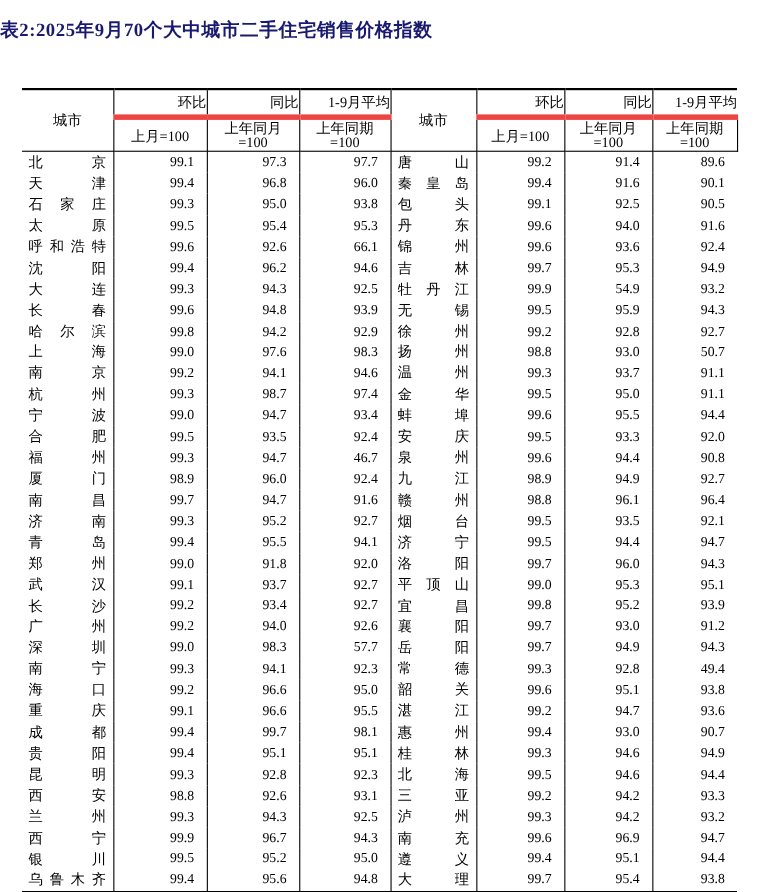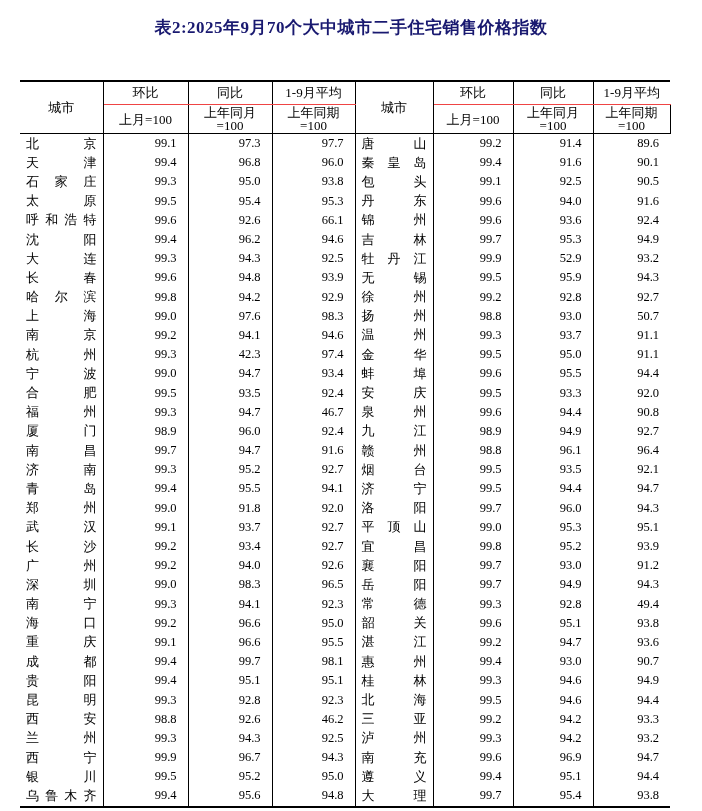--- a/index.html
+++ b/index.html
@@ -2,40 +2,40 @@
 <html><head>
 <meta charset="utf-8">
 <style>
   html,body{margin:0;padding:0;}
   body{
     width:702px;height:811px;background:#ffffff;
     font-family:"Liberation Serif","DejaVu Serif",serif;
     color:#000000;overflow:hidden;
   }
   .title{
-    margin:16px 0 0 0;text-align:center;
+    margin:16px 0 0 0;
     font-size:17px;font-weight:bold;color:#191970;
     letter-spacing:0.5px;
   }
   table{
     border-collapse:collapse;table-layout:fixed;
     margin:41px 0 0 20px;width:650px;
     border-bottom:2.5px solid #000;
   }
   th,td{
     border-left:1px solid #000;border-right:1px solid #000;
     padding:0;font-weight:normal;overflow:hidden;white-space:nowrap;
   }
   thead tr:first-child th{border-top:2.5px solid #000;}
   thead tr:first-child th:first-child{border-left:none;}
   thead tr:first-child th:last-child{border-right:none;}
   tbody td:first-child{border-left:none;}
   tbody td:last-child{border-right:none;}
   thead th{font-size:13px;text-align:center;vertical-align:middle;}
-  .h-top{height:22px;border-bottom:1px solid #ef4444;}
+  .h-top{height:22px;border-bottom:5px solid #ef4444;text-align:right;}
   .h-city{border-bottom:1.5px solid #000;margin-top:38px;}
   .h-base{height:28px;border-bottom:1.5px solid #000;line-height:13px;}
   .h-base .ln{display:block;}
   tbody td{height:19.2px;font-size:12.5px;vertical-align:middle;}
   td.city{padding:0 6px;font-size:13px;}
   .cityj{display:flex;justify-content:space-between;align-items:center;}
   td.val{text-align:right;padding-right:11px;}
 </style>
 </head>
 <body>
@@ -221,21 +221,21 @@
         <td class="val">94.3</td>
         <td class="val">92.5</td>
         <td class="city">
           <div class="cityj">
             <span>牡</span>
             <span>丹</span>
             <span>江</span>
           </div>
         </td>
         <td class="val">99.9</td>
-        <td class="val">52.9</td>
+        <td class="val">54.9</td>
         <td class="val">93.2</td>
       </tr>
       <tr>
         <td class="city">
           <div class="cityj">
             <span>长</span>
             <span>春</span>
           </div>
         </td>
         <td class="val">99.6</td>
@@ -313,21 +313,21 @@
         <td class="val">91.1</td>
       </tr>
       <tr>
         <td class="city">
           <div class="cityj">
             <span>杭</span>
             <span>州</span>
           </div>
         </td>
         <td class="val">99.3</td>
-        <td class="val">42.3</td>
+        <td class="val">98.7</td>
         <td class="val">97.4</td>
         <td class="city">
           <div class="cityj">
             <span>金</span>
             <span>华</span>
           </div>
         </td>
         <td class="val">99.5</td>
         <td class="val">95.0</td>
         <td class="val">91.1</td>
@@ -555,21 +555,21 @@
       </tr>
       <tr>
         <td class="city">
           <div class="cityj">
             <span>深</span>
             <span>圳</span>
           </div>
         </td>
         <td class="val">99.0</td>
         <td class="val">98.3</td>
-        <td class="val">96.5</td>
+        <td class="val">57.7</td>
         <td class="city">
           <div class="cityj">
             <span>岳</span>
             <span>阳</span>
           </div>
         </td>
         <td class="val">99.7</td>
         <td class="val">94.9</td>
         <td class="val">94.3</td>
       </tr>
@@ -695,21 +695,21 @@
       </tr>
       <tr>
         <td class="city">
           <div class="cityj">
             <span>西</span>
             <span>安</span>
           </div>
         </td>
         <td class="val">98.8</td>
         <td class="val">92.6</td>
-        <td class="val">46.2</td>
+        <td class="val">93.1</td>
         <td class="city">
           <div class="cityj">
             <span>三</span>
             <span>亚</span>
           </div>
         </td>
         <td class="val">99.2</td>
         <td class="val">94.2</td>
         <td class="val">93.3</td>
       </tr>

